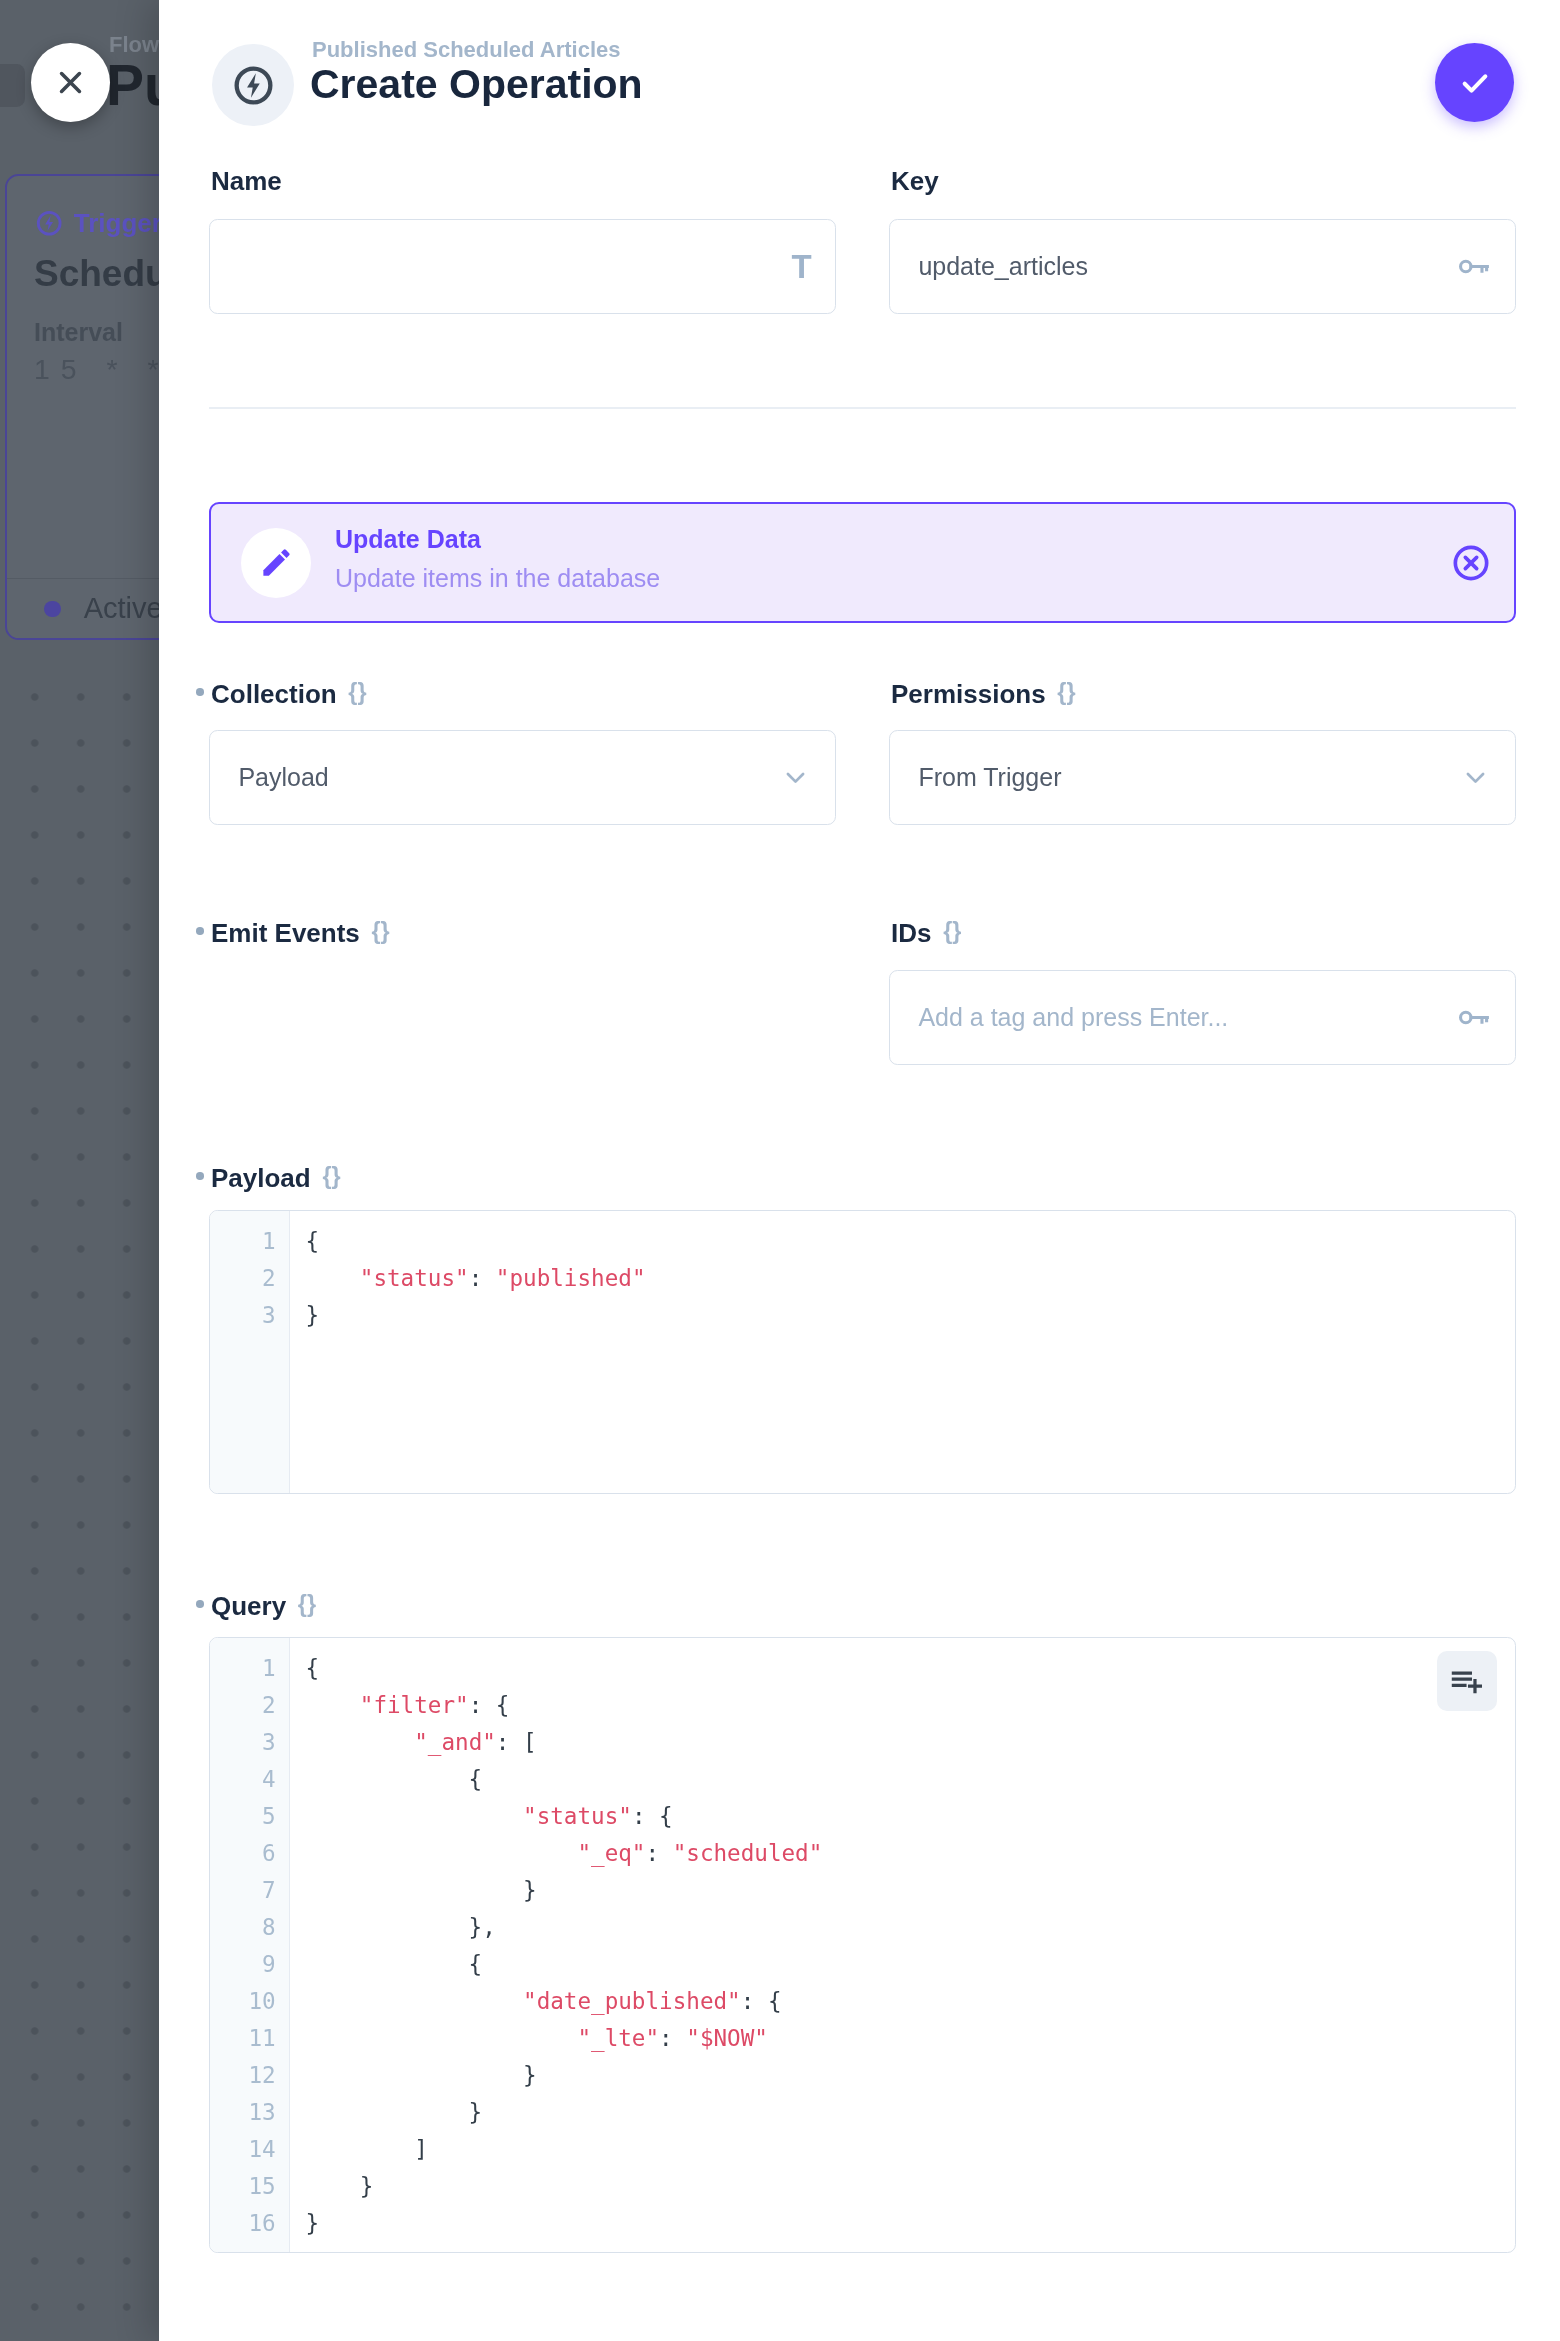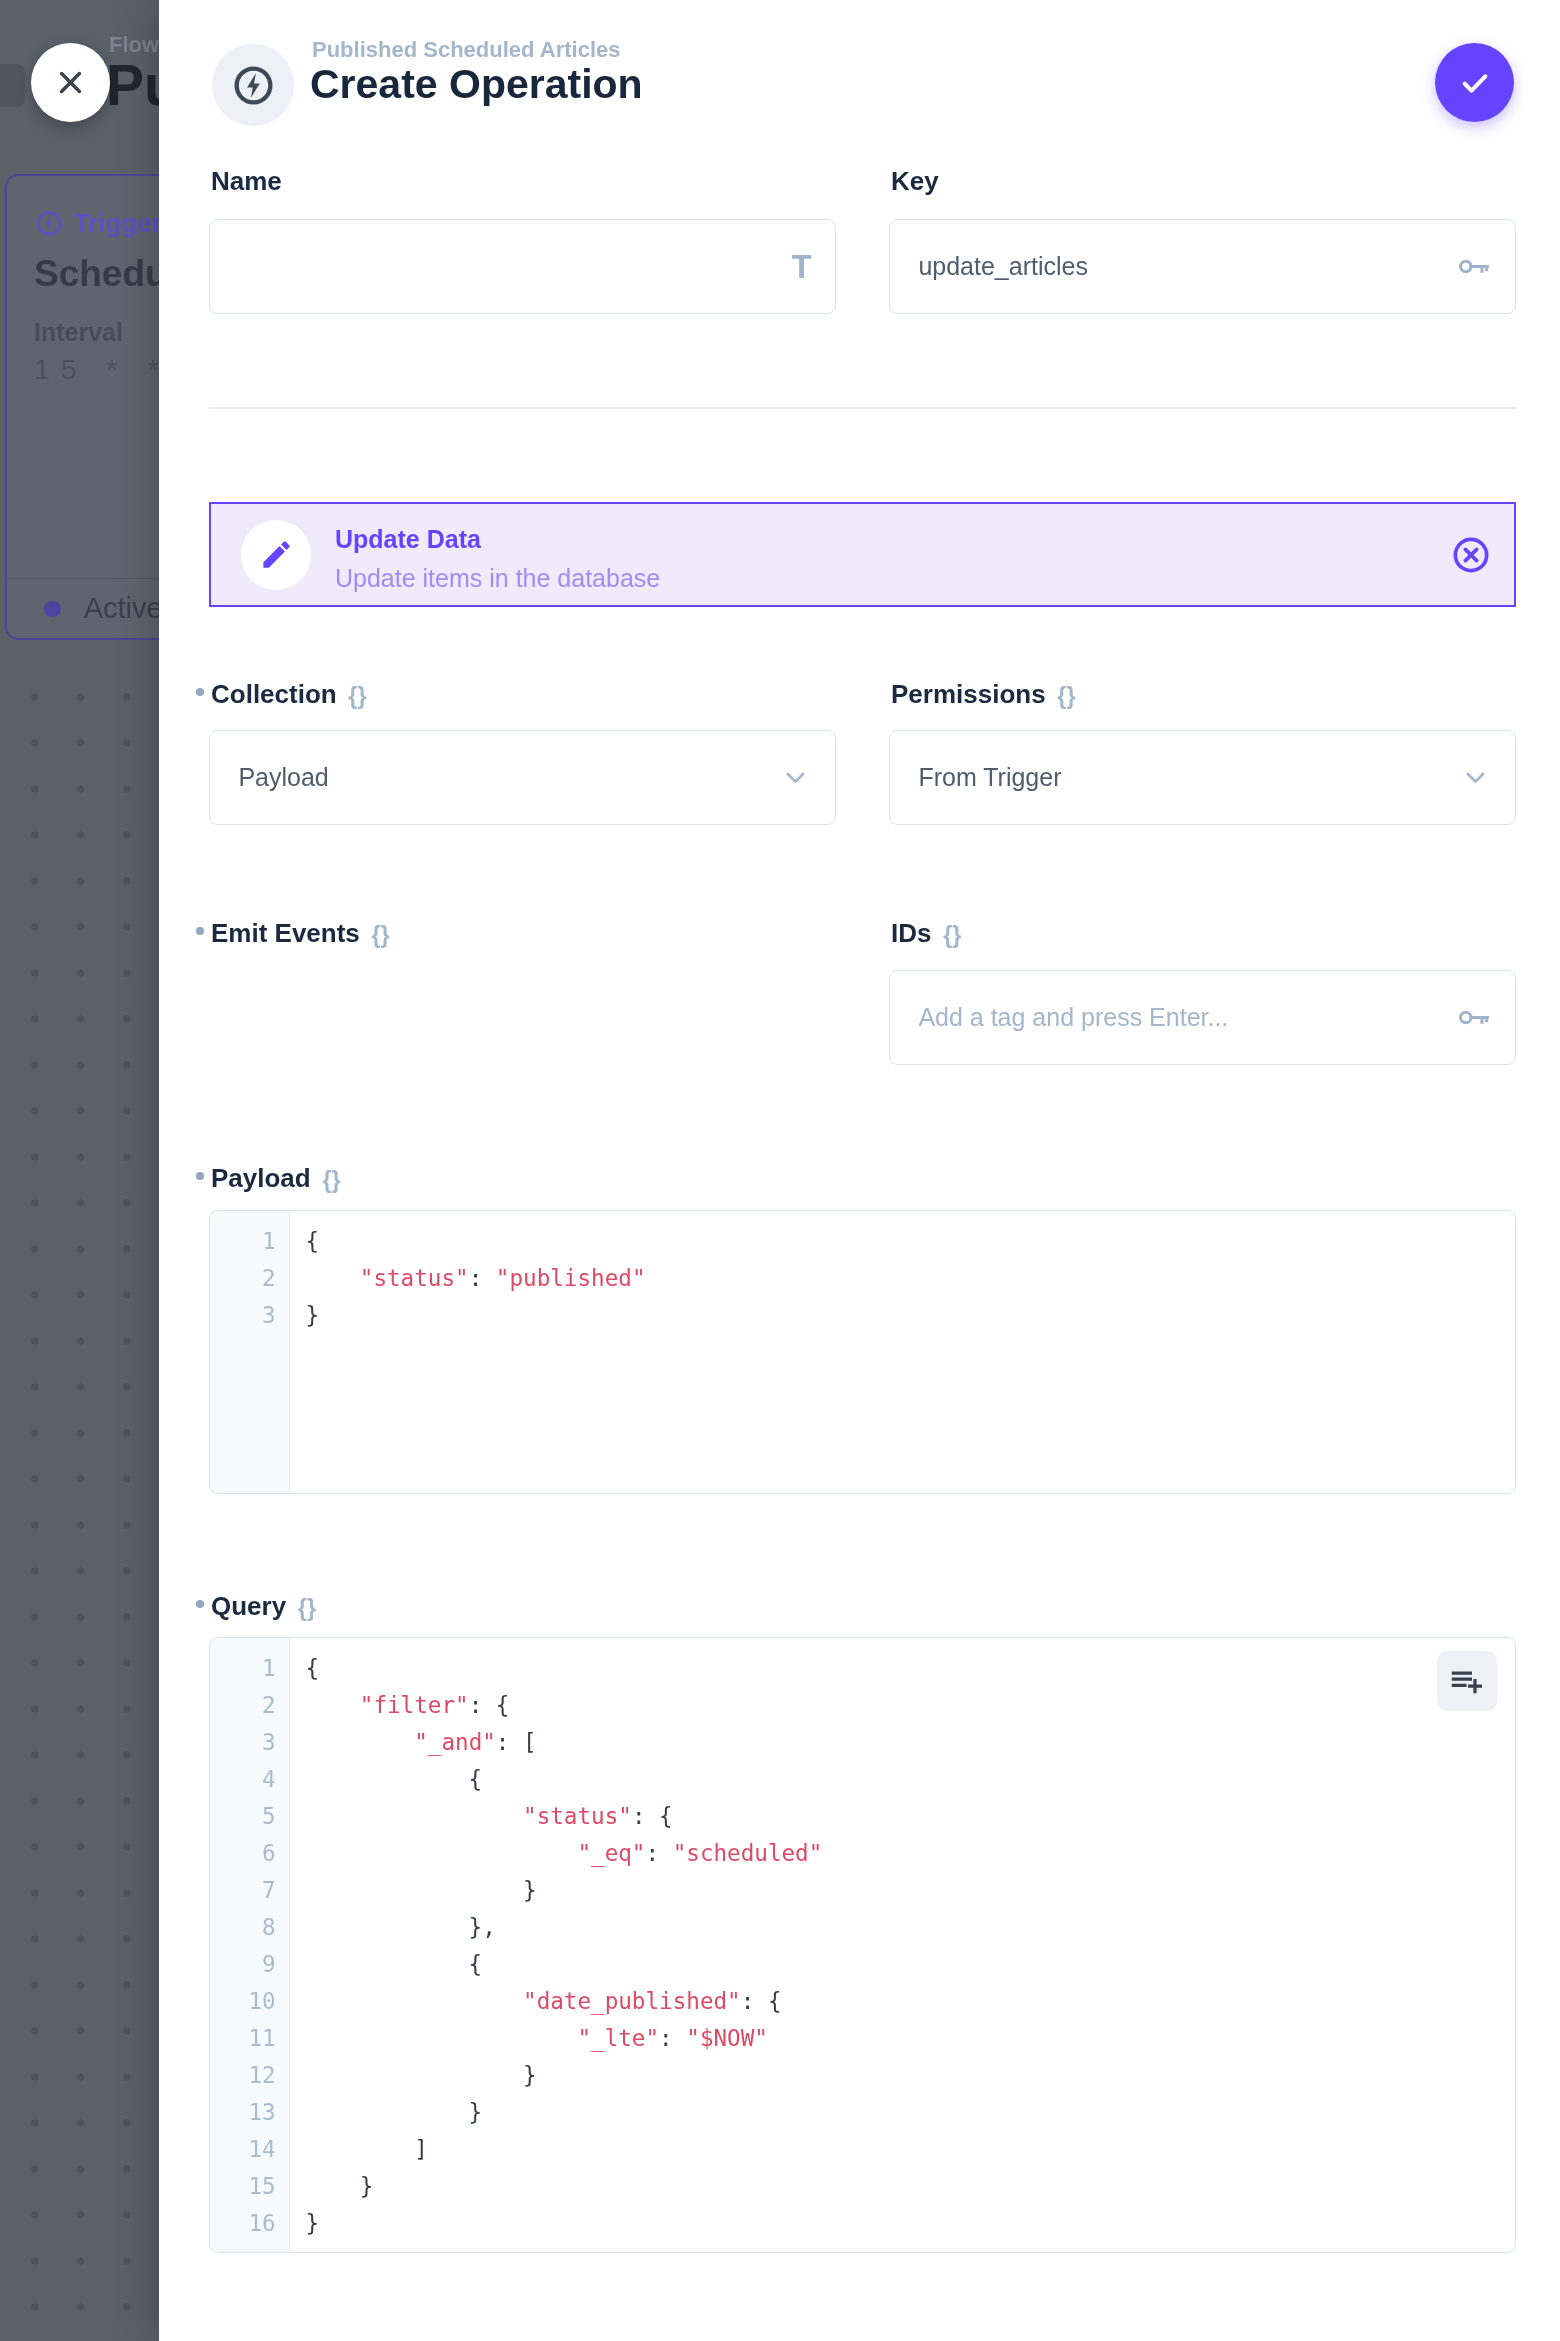--- a/index.html
+++ b/index.html
@@ -49,34 +49,34 @@
   
   .drawer{position:absolute;left:159px;top:0;width:1402px;height:2342px;background:#fff;box-shadow:-10px 0 33px rgba(0,0,0,.18)}
 
   .hdr-icon{position:absolute;left:53px;top:44px;width:82px;height:82px;border-radius:50%;background:#edf1f7;
     display:flex;align-items:center;justify-content:center;color:#3d4956}
   .hdr-crumb{position:absolute;left:153px;top:37px;font-size:22px;font-weight:700;color:var(--muted)}
   .hdr-title{position:absolute;left:151px;top:61px;font-size:41px;font-weight:800;color:#19273d}
   .confirm-btn{position:absolute;left:1276px;top:43px;width:79px;height:79px;border-radius:50%;background:var(--accent);
     display:flex;align-items:center;justify-content:center;box-shadow:0 5px 13.4px rgba(102,68,255,.35);cursor:pointer}
 
-  .lbl{position:absolute;display:flex;align-items:flex-end;gap:11.7px;font-size:26px;font-weight:700;color:var(--navy);white-space:nowrap}
+  .lbl{position:absolute;display:flex;align-items:flex-start;gap:11.7px;font-size:26px;font-weight:700;color:var(--navy);white-space:nowrap}
   .braces{font-size:23.4px;font-weight:700;color:var(--muted)}
   .req-dot{position:absolute;left:-15px;top:9.2px;width:7.5px;height:7.5px;border-radius:50%;background:#94a8bd}
 
   .field{position:absolute;width:627px;height:95px;background:#fff;border:1.7px solid var(--border);border-radius:8.4px}
   .field .val{position:absolute;left:28.4px;top:0;height:100%;display:flex;align-items:center;font-size:25px;color:var(--txt);white-space:nowrap}
   .field .val.ph{color:var(--muted)}
   .field .right-ic{position:absolute;right:23.4px;top:0;height:100%;display:flex;align-items:center;color:#9fb4cb}
   .t-glyph{font-size:33px;font-weight:700;color:#9fb4cb;font-family:"Liberation Sans",sans-serif}
 
   .divider{position:absolute;left:50px;top:407px;width:1307px;height:1.7px;background:var(--border-soft)}
 
-  .op-banner{position:absolute;left:50px;top:502px;width:1307px;height:105px;border:2.5px solid var(--accent);
-    border-radius:0;background:var(--accent-soft)}
+  .op-banner{position:absolute;left:50px;top:502px;width:1307px;height:121px;border:2.5px solid var(--accent);
+    border-radius:10px;background:var(--accent-soft)}
   .op-avatar{position:absolute;left:30px;top:50%;transform:translateY(-50%);width:70px;height:70px;border-radius:50%;
     background:#fff;display:flex;align-items:center;justify-content:center;color:var(--accent)}
   .op-title{position:absolute;left:124px;top:21px;font-size:25px;font-weight:700;color:var(--accent);white-space:nowrap}
   .op-desc{position:absolute;left:124px;top:60px;font-size:25px;color:var(--accent-sub);white-space:nowrap}
   .op-remove{position:absolute;right:23.4px;top:50%;transform:translateY(-50%);color:var(--accent);cursor:pointer;display:flex}
 
   .chk-box{position:absolute;left:27px;top:50%;transform:translateY(-50%);color:#6747f0;display:flex}
   .chk-lbl{position:absolute;left:84px;top:0;height:100%;display:flex;align-items:center;font-size:25px;font-weight:600;color:#6747f0}
 
   .editor{position:absolute;left:50px;width:1307px;background:#fff;border:1.7px solid var(--border);border-radius:8.4px;overflow:hidden}

